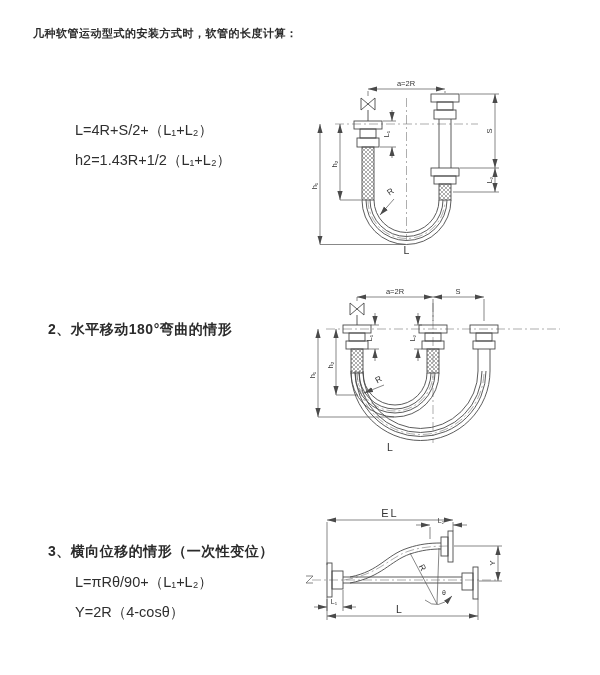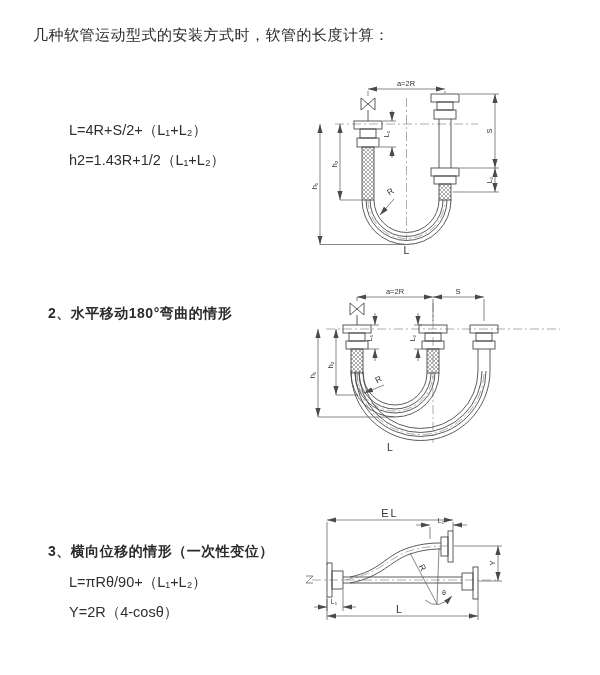--- a/index.html
+++ b/index.html
@@ -1,22 +1,22 @@
 <!DOCTYPE html>
 <html><head>
 <meta charset="utf-8">
 <style>
   html,body { margin:0; padding:0; background:#fff; }
   .page { position:relative; width:600px; height:675px; background:#ffffff;
           font-family:"Liberation Sans", sans-serif; color:#2b2b2b; overflow:hidden; }
-  .title { position:absolute; left:33px; top:26px; font-size:15px; font-weight:400; letter-spacing:.5px; }
+  .title { position:absolute; left:33px; top:26px; font-size:11px; font-weight:700; letter-spacing:.5px; }
   .section { position:absolute; left:48px; }
   .sec-heading { font-size:14px; font-weight:700; height:22px; line-height:22px; letter-spacing:.5px; white-space:nowrap; }
   .formulas { margin-top:5px; }
-  .formula { margin-left:21px; font-size:14.5px; line-height:30px; height:30px; white-space:nowrap; color:#2f2f2f; }
+  .formula { margin-left:27px; font-size:14.5px; line-height:30px; height:30px; white-space:nowrap; color:#2f2f2f; }
   .diag { position:absolute; }
   svg text { font-family:"Liberation Sans", sans-serif; fill:#333; }
   .g  { stroke:#4a4a4a; stroke-width:.9;  fill:none; }
   .gr { stroke:#4a4a4a; stroke-width:.9; }
   .d  { stroke:#555;    stroke-width:.7;  fill:none; }
   .cl { stroke:#777;    stroke-width:.6;  fill:none; stroke-dasharray:9 3 2 3; }
 </style>
 </head>
 <body>
 
@@ -24,21 +24,21 @@
 
   <div class="title">几种软管运动型式的安装方式时，软管的长度计算：</div>
 
   <div class="section" style="top:110px">
     <div class="formulas">
       <div class="formula">L=4R+S/2+（L₁+L₂）</div>
       <div class="formula">h2=1.43R+1/2（L₁+L₂）</div>
     </div>
   </div>
 
-  <div class="section" style="top:302px">
+  <div class="section" style="top:318px">
     <div class="sec-heading">2、水平移动180°弯曲的情形</div>
   </div>
 
   <div class="section" style="top:540px">
     <div class="sec-heading">3、横向位移的情形（一次性变位）</div>
     <div class="formulas">
       <div class="formula">L=πRθ/90+（L₁+L₂）</div>
       <div class="formula">Y=2R（4-cosθ）</div>
     </div>
   </div>

